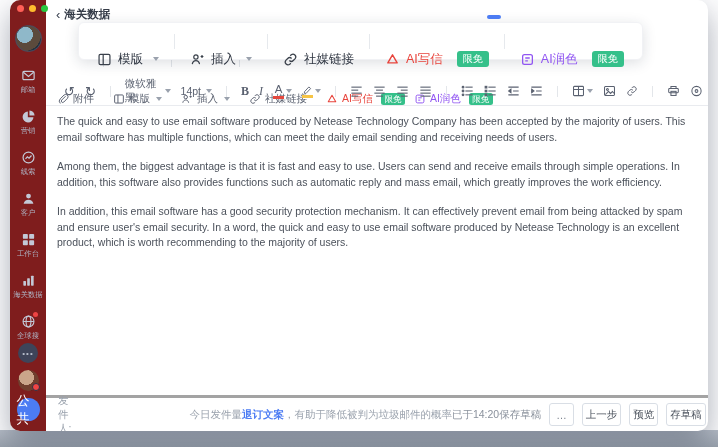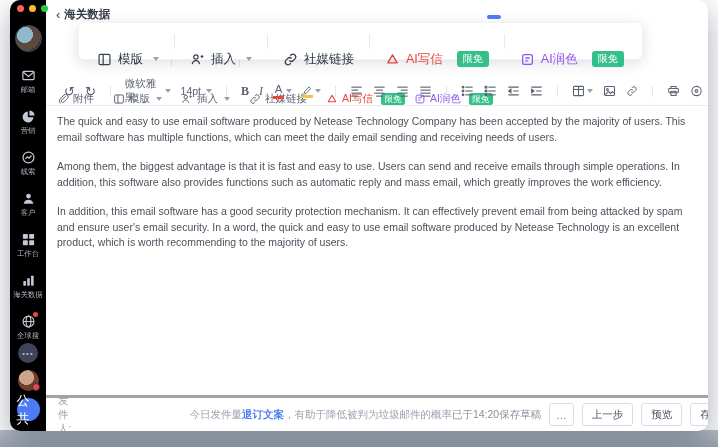--- a/index.html
+++ b/index.html
@@ -1,20 +1,20 @@
 <!DOCTYPE html>
 <html><head>
 <meta charset="utf-8">
 <style>
   html,body{margin:0;padding:0;}
   body{width:718px;height:447px;background:#fdfdfe;font-family:"Liberation Sans","DejaVu Sans",sans-serif;overflow:hidden;position:relative;}
   .desk-strip{position:absolute;left:0;bottom:0;width:718px;height:17px;background:linear-gradient(#b7bec8,#99a1ac);}
   .window{position:absolute;left:10px;top:0;width:698px;height:431px;background:#fff;border-radius:10px;box-shadow:0 12px 30px rgba(35,45,65,.38);display:flex;overflow:hidden;}
   
-  .sidebar{width:36px;background:#000000;flex:none;display:flex;flex-direction:column;align-items:center;position:relative;padding-top:5px;box-sizing:border-box;}
+  .sidebar{width:36px;background:#7f1d1d;flex:none;display:flex;flex-direction:column;align-items:center;position:relative;padding-top:5px;box-sizing:border-box;}
   .traffic{display:flex;gap:5px;align-self:flex-start;margin-left:7px;}
   .dot{width:7px;height:7px;border-radius:50%;}
   .dot.r{background:#ff5f57}.dot.y{background:#febc2e}.dot.g{background:#28c840}
   .s-avatar{width:25px;height:25px;border-radius:50%;margin-top:13px;background:radial-gradient(circle at 35% 35%,#8fb8c9 0 35%,#5b4a3c 36% 70%,#24313e 71%);border:1px solid #474d63;}
   .nav{display:flex;flex-direction:column;gap:15px;margin-top:16px;align-items:center;}
   .nav-item{display:flex;flex-direction:column;align-items:center;gap:2px;cursor:pointer;color:#c3c8d6;}
   .nav-item svg{display:block;}
   .nav-label{font-size:8px;color:#aeb4c4;line-height:9px;white-space:nowrap;transform:scale(.92);}
   .s-bottom{position:absolute;bottom:10px;display:flex;flex-direction:column;align-items:center;gap:7px;}
   .more-circle{width:20px;height:20px;border-radius:50%;background:#3e4459;color:#b7bdcb;font-size:8px;display:flex;align-items:center;justify-content:center;letter-spacing:1px;}
@@ -54,21 +54,21 @@
   
   .editor{flex:1;padding:8px 11px 0;overflow:hidden;cursor:text;}
   .editor p{margin:0 0 14px;font-size:10.5px;line-height:15.5px;color:#4b515b;}
   
   .footer{height:33px;border-top:3px solid #a3a3a3;display:flex;align-items:center;padding:0 12px;flex:none;font-size:10.5px;}
   .sender{color:#9aa2ad;}
   .tip{color:#9aa2ad;margin-left:118px;white-space:nowrap;}
   .tip .link{color:#4c7cf3;font-weight:700;cursor:pointer;}
   .right-group{margin-left:auto;display:flex;align-items:center;gap:8px;}
   .saved{color:#8a919c;white-space:nowrap;}
-  .f-btn{height:21px;padding:0 9px;border:1px solid #d9dee5;border-radius:3px;background:#fff;color:#4a515c;font-size:10.5px;display:flex;align-items:center;cursor:pointer;white-space:nowrap;}
+  .f-btn{height:21px;padding:0 3px;border:1px solid #d9dee5;border-radius:3px;background:#fff;color:#4a515c;font-size:10.5px;display:flex;align-items:center;cursor:pointer;white-space:nowrap;}
   .f-btn.sm{padding:0 6px;color:#7b828d;}
   .next-btn{position:absolute;right:3px;bottom:7px;width:74px;height:34px;border-radius:6px;background:#4b7bf5;color:#fff;font-size:14px;display:flex;align-items:center;justify-content:center;cursor:pointer;box-shadow:0 5px 14px rgba(75,123,245,.5);z-index:30;}
   
   .float-tb{position:absolute;left:32px;top:22px;height:36px;background:#fff;border:1px solid #f1f2f5;border-radius:6px;box-shadow:0 3px 14px rgba(30,40,60,.15);display:flex;align-items:center;padding:0 18px;z-index:20;font-size:12.5px;color:#2f3642;}
   .float-tb .tb-item{gap:6px;}
   .vdiv2{width:1px;height:15px;background:#e6e9ed;margin:0 15px;flex:none;}
   .float-tb .badge{font-size:10px;padding:3px 6px;margin-left:8px;border-radius:3px;}
   .float-tb .caret{margin-left:4px;}
   .blue-dash{position:absolute;left:441px;top:15px;width:14px;height:3.5px;border-radius:2px;background:#4c7cf3;z-index:25;}
   svg{flex:none;}

